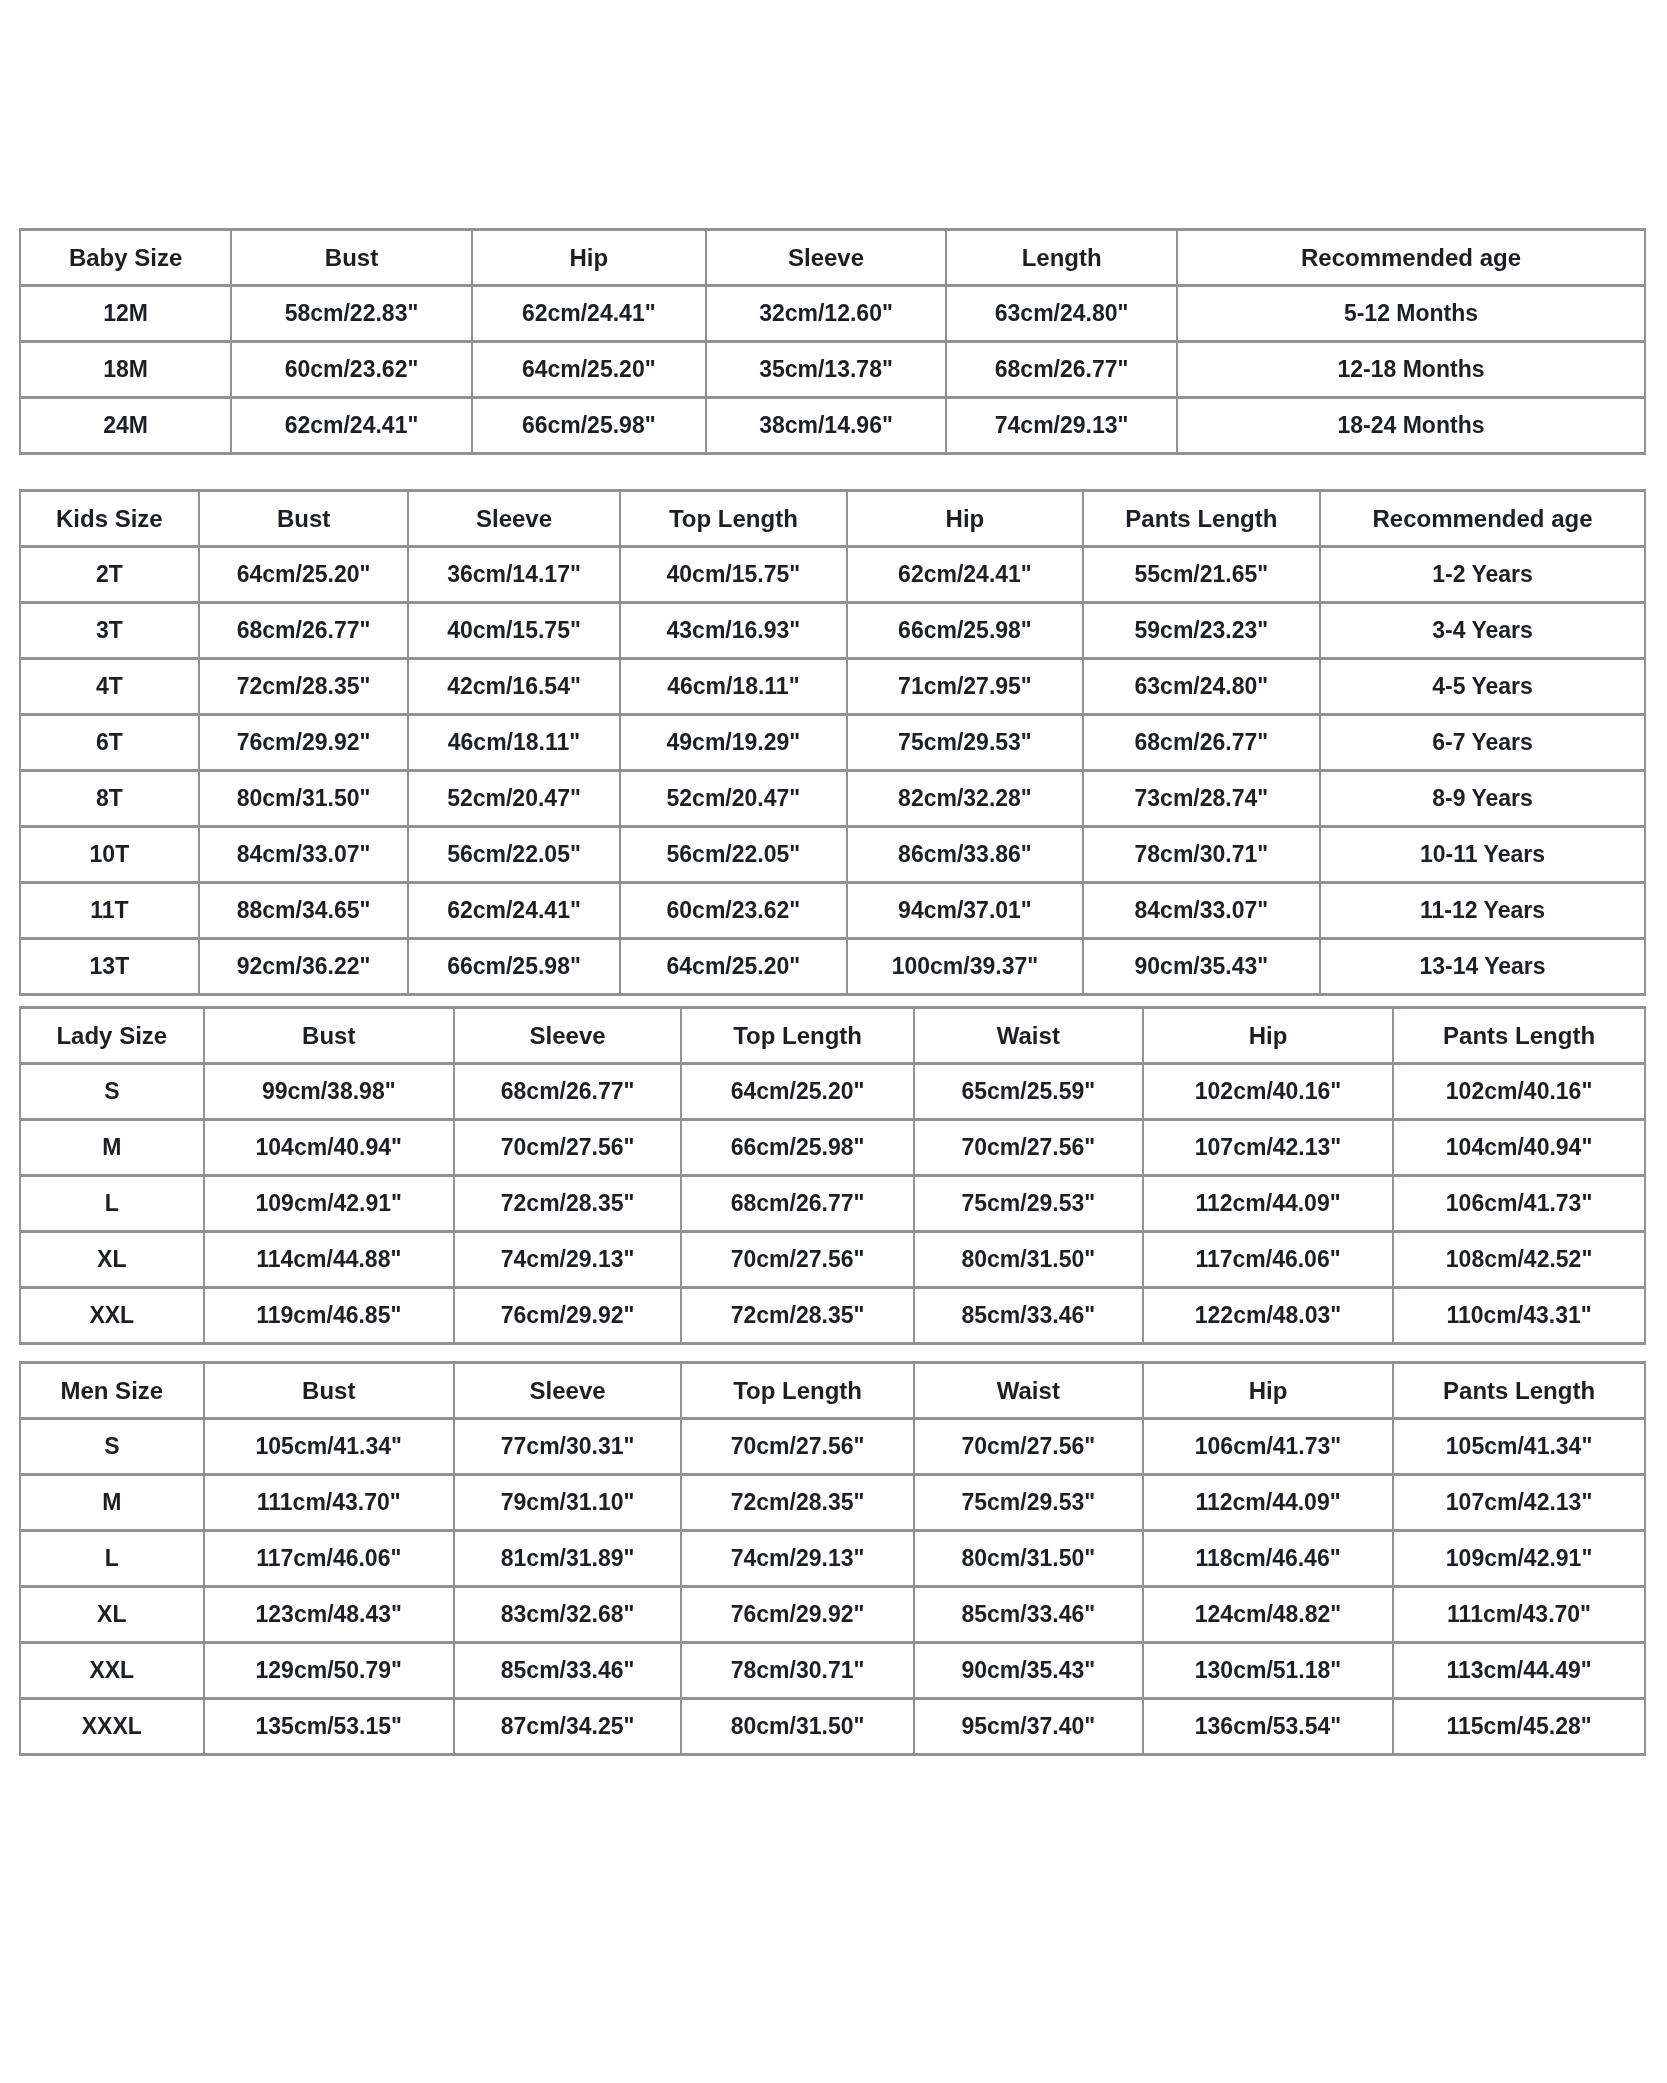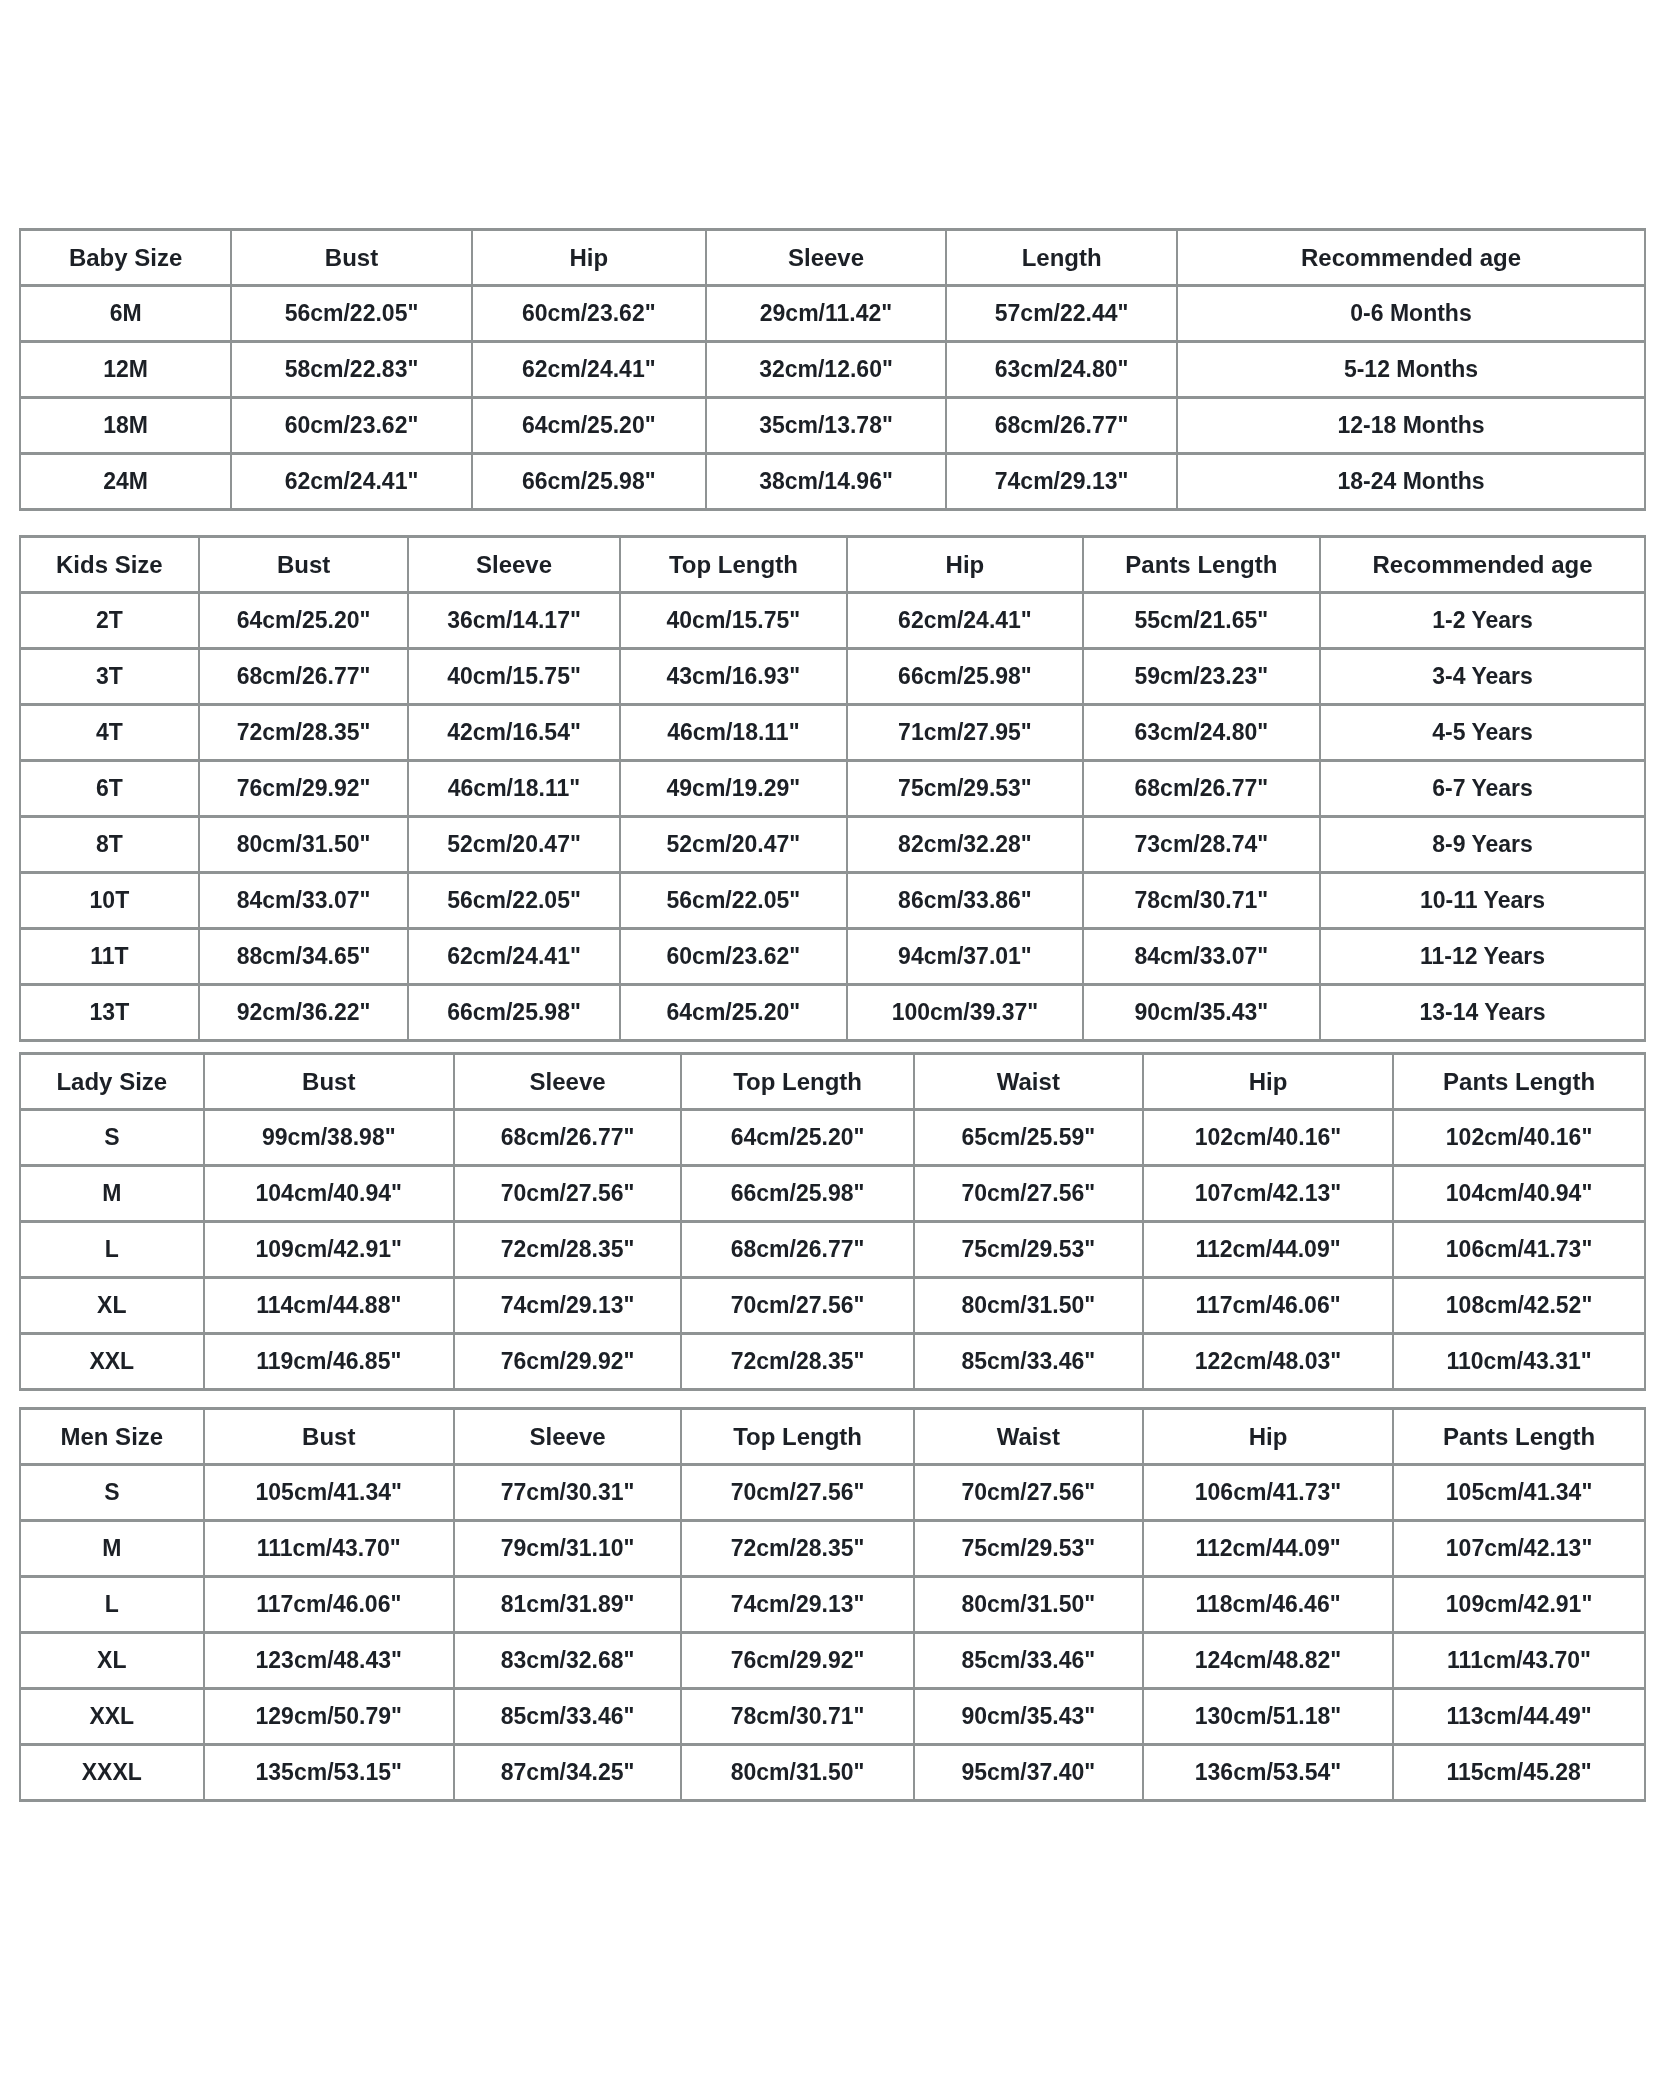--- a/index.html
+++ b/index.html
@@ -35,21 +35,21 @@
     font-weight:700;
     font-size:23px;
     padding:0 2px;
     white-space:nowrap;
     overflow:hidden;
   }
   table.size-table th{
     font-size:24px;
     background:var(--bg);
   }
-  .gap-sm{margin-bottom:24px;}
+  .gap-sm{margin-bottom:34px;}
   .gap-md{margin-bottom:10px;}
   .gap-lg{margin-bottom:16px;}
 </style>
 </head>
 <body>
 
 <div class="sheet">
   <table class="size-table gap-sm">
       <colgroup>
         <col style="width: 13%;">
@@ -64,28 +64,20 @@
           <th>Baby Size</th>
           <th>Bust</th>
           <th>Hip</th>
           <th>Sleeve</th>
           <th>Length</th>
           <th>Recommended age</th>
         </tr>
       </thead>
       <tbody>
         <tr>
-          <td>6M</td>
-          <td>56cm/22.05"</td>
-          <td>60cm/23.62"</td>
-          <td>29cm/11.42"</td>
-          <td>57cm/22.44"</td>
-          <td>0-6 Months</td>
-        </tr>
-        <tr>
           <td>12M</td>
           <td>58cm/22.83"</td>
           <td>62cm/24.41"</td>
           <td>32cm/12.60"</td>
           <td>63cm/24.80"</td>
           <td>5-12 Months</td>
         </tr>
         <tr>
           <td>18M</td>
           <td>60cm/23.62"</td>

